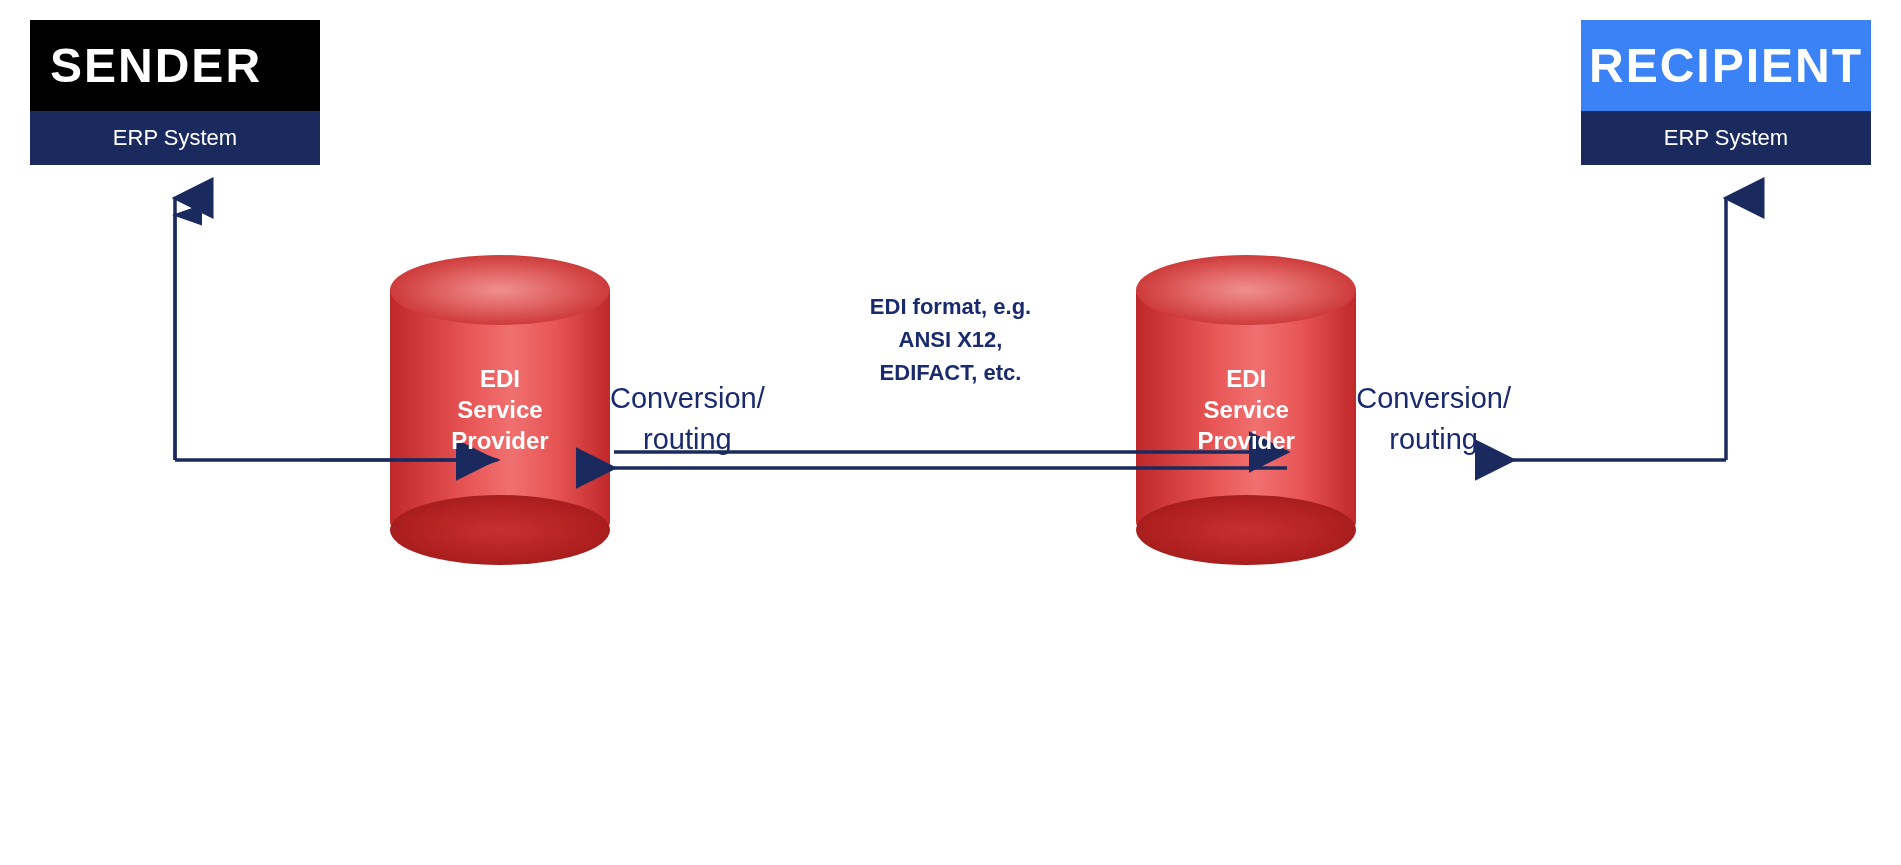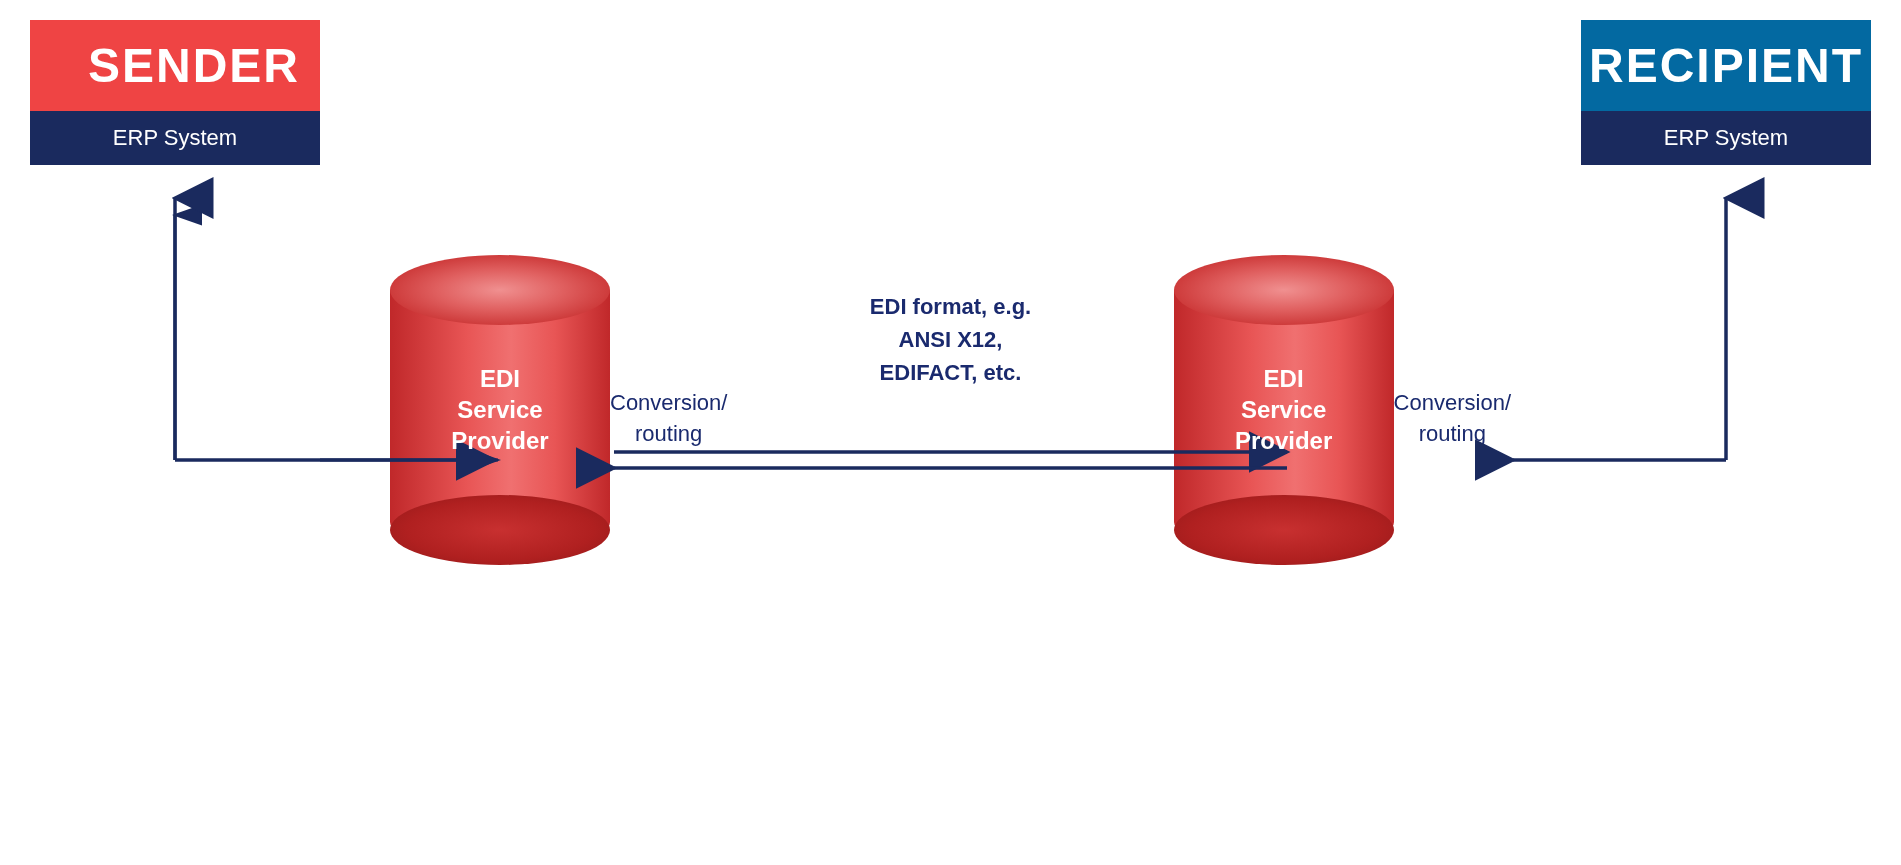--- a/index.html
+++ b/index.html
@@ -29,25 +29,25 @@
     }
 
     
     .sender-box {
       position: absolute;
       left: 30px;
       top: 20px;
       width: 290px;
     }
     .sender-blue {
-      background: #ef4444;
+      background: #000000;
       padding: 18px 20px;
       display: flex;
       align-items: center;
-      justify-content: flex-end;
+      justify-content: flex-start;
     }
     .sender-blue span {
       color: #ffffff;
       font-size: 48px;
       font-weight: 900;
       letter-spacing: 2px;
     }
     .sender-dark {
       background: #1a2a5e;
       padding: 14px 20px;
@@ -62,21 +62,21 @@
     }
 
     
     .recipient-box {
       position: absolute;
       right: 30px;
       top: 20px;
       width: 290px;
     }
     .recipient-blue {
-      background: #0369a1;
+      background: #3b82f6;
       padding: 18px 20px;
       display: flex;
       align-items: center;
       justify-content: center;
     }
     .recipient-blue span {
       color: #ffffff;
       font-size: 48px;
       font-weight: 900;
       letter-spacing: 2px;
@@ -160,21 +160,21 @@
       font-size: 24px;
       font-weight: 700;
       text-align: center;
       line-height: 1.3;
       z-index: 3;
     }
 
     .cylinder-caption {
       margin-top: 18px;
       color: #1a2a6e;
-      font-size: 22px;
+      font-size: 29px;
       font-weight: 400;
       text-align: center;
       line-height: 1.4;
     }
 
     
     .edi-format-label {
       position: absolute;
       top: 290px;
       left: 50%;

